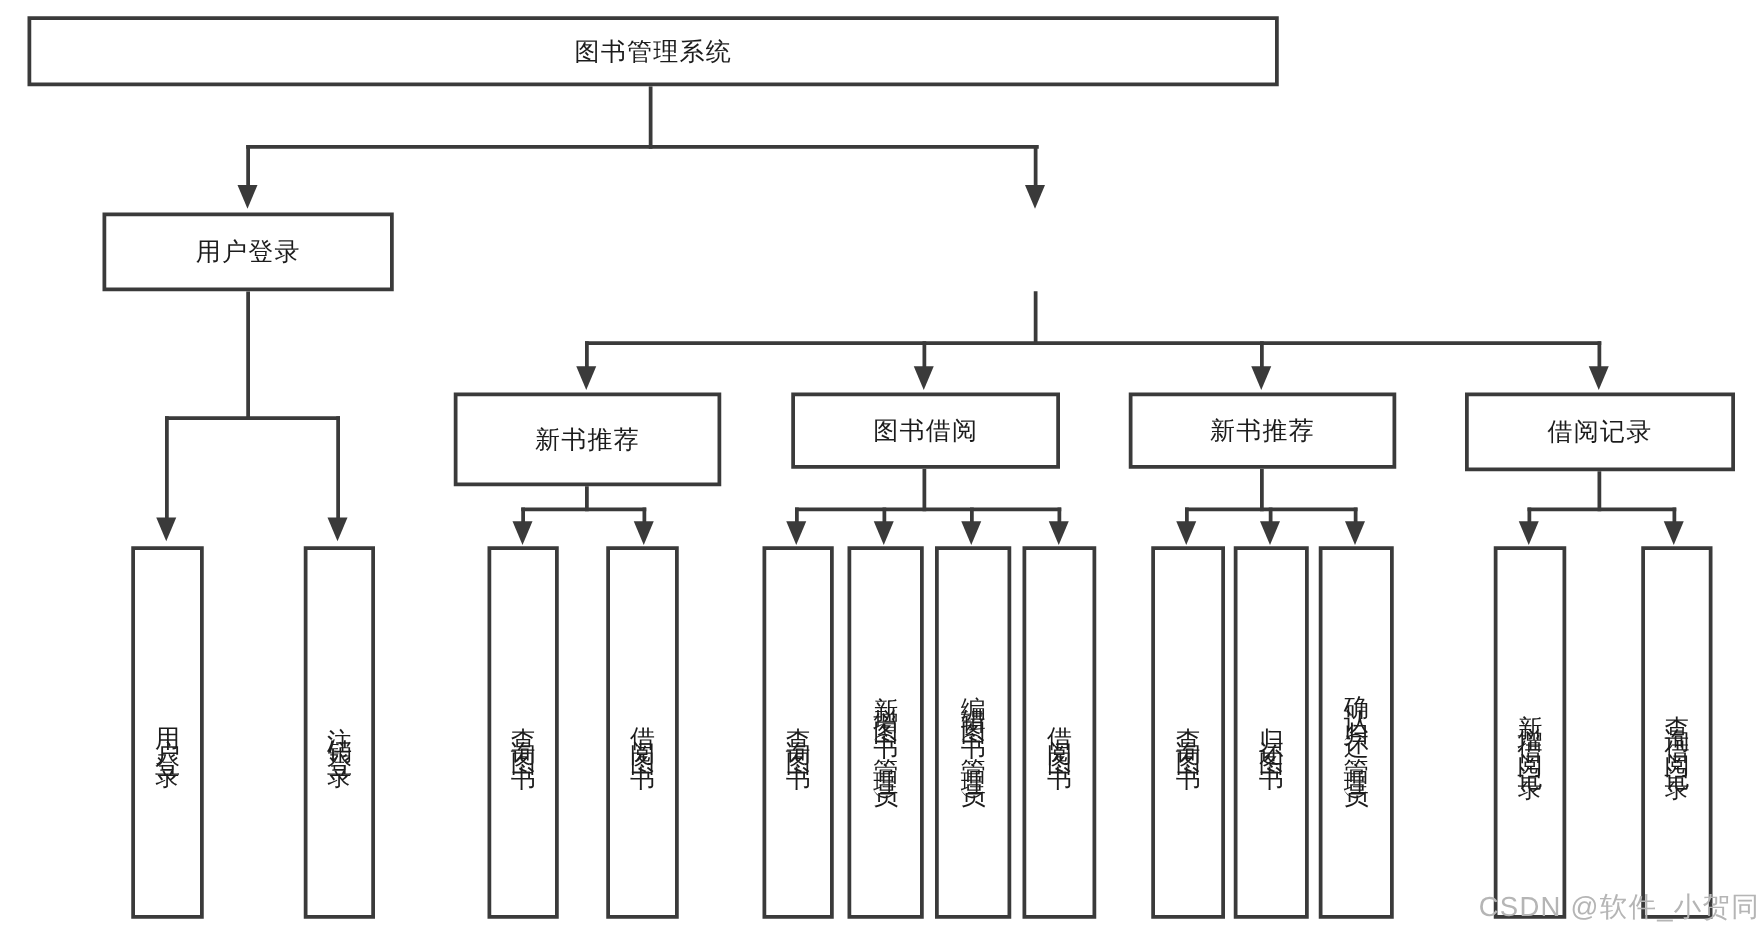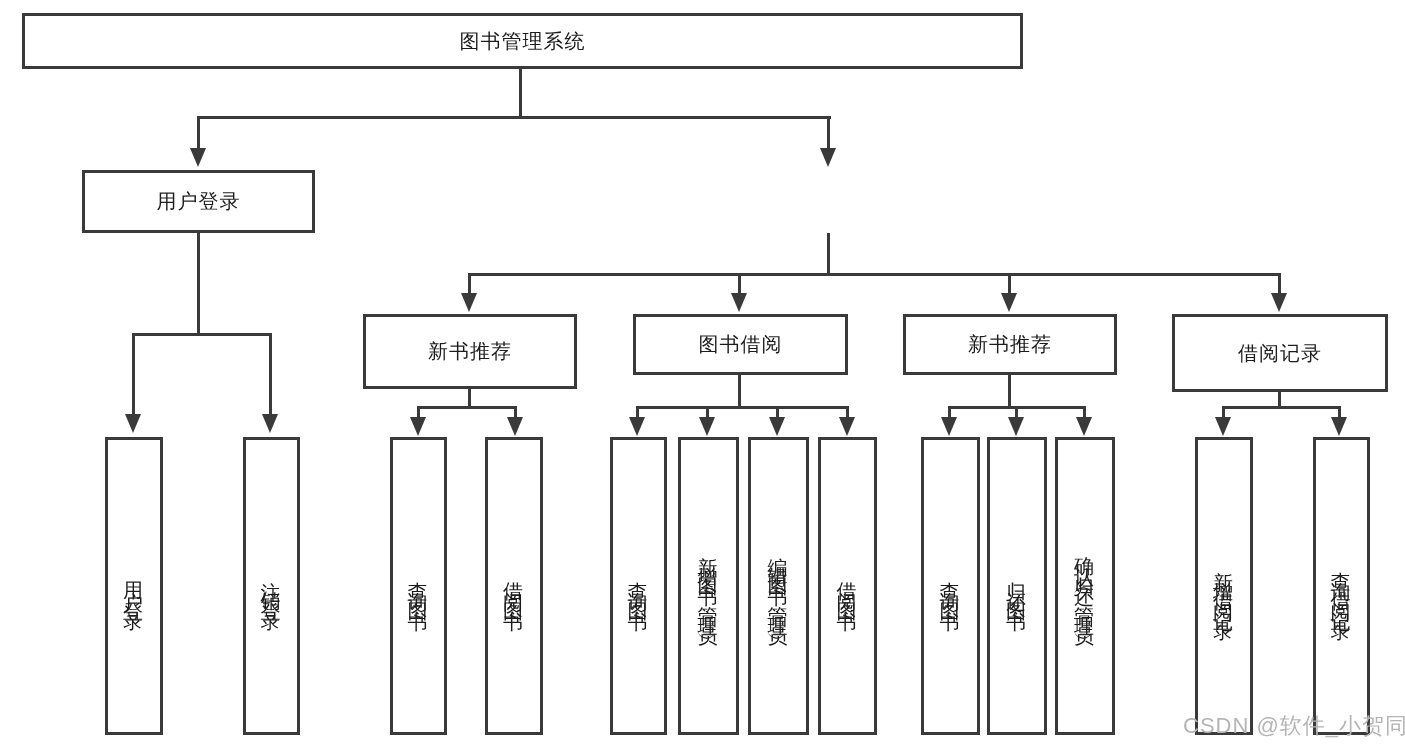--- a/index.html
+++ b/index.html
@@ -99,21 +99,21 @@
   <div class="vline" style="left:1338px;top:406px;height:13px;"></div>
   <div class="arrowhead" style="left:1331px;top:417px;"></div>
 
   <div class="box" style="left:22px;top:13px;width:1001px;height:56px;">图书管理系统</div>
 
   <div class="box" style="left:82px;top:170px;width:233px;height:63px;">用户登录</div>
 
   <div class="box" style="left:363px;top:314px;width:214px;height:75px;">新书推荐</div>
   <div class="box" style="left:633px;top:314px;width:215px;height:61px;">图书借阅</div>
   <div class="box" style="left:903px;top:314px;width:214px;height:61px;">新书推荐</div>
-  <div class="box" style="left:1172px;top:314px;width:216px;height:78px;">借阅记录</div>
+  <div class="box" style="left:1172px;top:314px;width:216px;height:63px;">借阅记录</div>
 
   <div class="box leaf" style="left:105px;top:437px;width:58px;height:298px;">用户登录</div>
   <div class="box leaf" style="left:243px;top:437px;width:57px;height:298px;">注销登录</div>
 
   <div class="box leaf" style="left:390px;top:437px;width:57px;height:298px;">查询图书</div>
   <div class="box leaf" style="left:485px;top:437px;width:58px;height:298px;">借阅图书</div>
 
   <div class="box leaf" style="left:610px;top:437px;width:57px;height:298px;">查询图书</div>
   <div class="box leaf" style="left:678px;top:437px;width:61px;height:298px;">新增图书（管理员）</div>
   <div class="box leaf" style="left:748px;top:437px;width:61px;height:298px;">编辑图书（管理员）</div>

